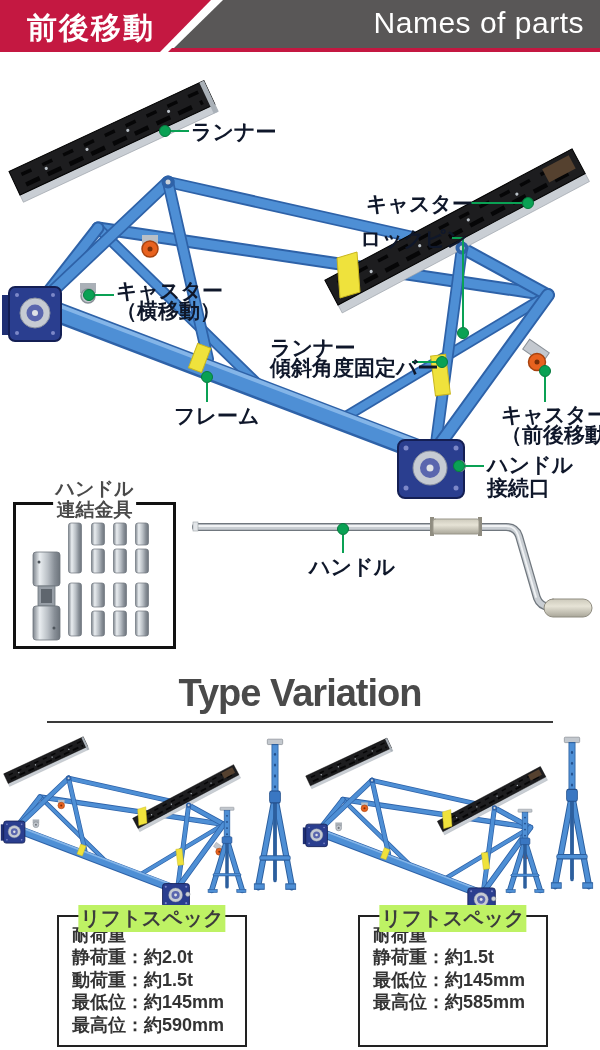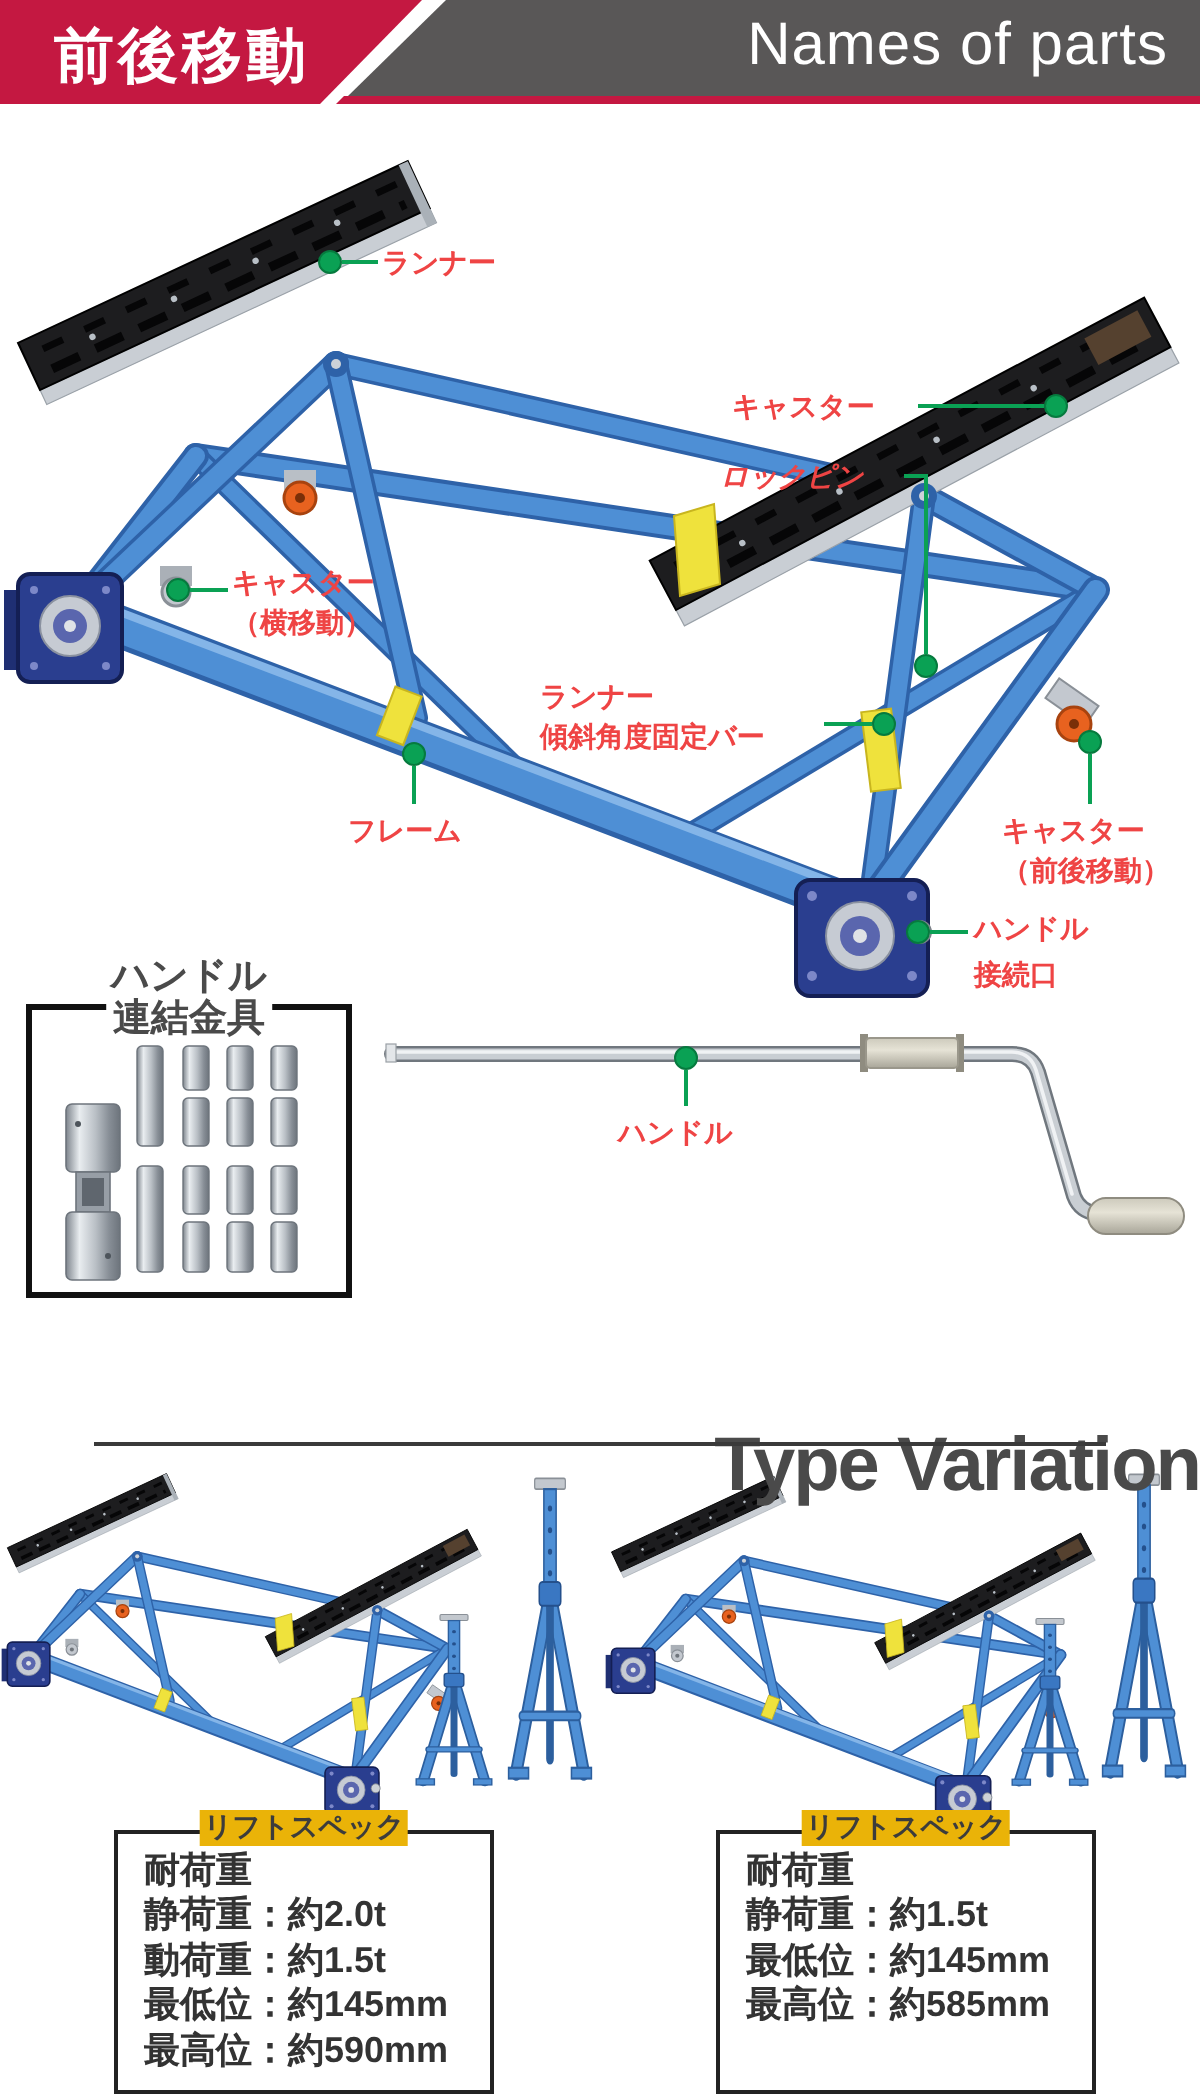--- a/index.html
+++ b/index.html
@@ -11,39 +11,39 @@
   .hdr{position:absolute;left:0;top:0;width:600px;height:53px;z-index:3;}
   .hdr-red{position:absolute;left:0;top:0;width:600px;height:52px;background:#C41841;
            clip-path:polygon(0 0,211px 0,160px 52px,0 52px);}
   .hdr-gray{position:absolute;left:0;top:0;width:600px;height:48px;background:#595757;
             clip-path:polygon(223px 0,600px 0,600px 48px,174px 48px);}
   .hdr-strip{position:absolute;left:0;top:48px;width:600px;height:4px;background:#C41841;
              clip-path:polygon(172px 0,600px 0,600px 4px,168px 4px);}
   .hdr-jp{position:absolute;left:27px;top:8px;font-size:30px;font-weight:800;color:#fff;letter-spacing:2px;}
   .hdr-en{position:absolute;right:16px;top:6px;font-size:30px;font-weight:400;color:#fff;letter-spacing:0.5px;}
   
-  .lbl{position:absolute;font-weight:700;color:#ef4444;font-size:14px;line-height:21px;
+  .lbl{position:absolute;font-weight:700;color:#0f172a;font-size:21px;line-height:21px;
        white-space:nowrap;z-index:4;}
   .lbl.two{line-height:20px;}
   
   .jbox{position:absolute;left:13px;top:502px;width:157px;height:141px;border:3px solid #111;
         background:transparent;z-index:2;}
   .jbox-legend{position:absolute;top:-27px;left:50%;transform:translateX(-50%);background:#fff;
                padding:0 3px;text-align:center;font-size:19px;line-height:21px;font-weight:700;
                color:#4a4a4a;white-space:nowrap;z-index:3;}
   
-  .tv-title{position:absolute;left:0;top:672px;width:600px;text-align:right;font-size:38px;
-            font-weight:800;color:#4a4a4a;letter-spacing:-1px;z-index:3;margin-top:40px;}
+  .tv-title{position:absolute;left:0;top:672px;width:600px;text-align:center;font-size:38px;
+            font-weight:800;color:#4a4a4a;letter-spacing:-1px;z-index:3;}
   .tv-rule{position:absolute;left:47px;top:721px;width:506px;height:2px;background:#3a3a3a;z-index:3;}
   
   .spec{position:absolute;top:915px;width:186px;height:128px;border:2px solid #222;background:#fff;z-index:3;}
   .spec.left{left:57px;}
   .spec.right{left:358px;}
-  .spec-title{position:absolute;top:-12px;left:50%;transform:translateX(-50%);background:#eab308;
-              padding:0 2px;font-size:14px;font-weight:700;color:#3c3c3c;white-space:nowrap;}
+  .spec-title{position:absolute;top:-12px;left:50%;transform:translateX(-50%);background:#bef264;
+              padding:0 2px;font-size:20px;font-weight:700;color:#3c3c3c;white-space:nowrap;}
   .spec-rows{padding:7px 0 0 13px;font-size:18px;font-weight:700;color:#333;line-height:22.4px;
              white-space:nowrap;}
 </style>
 </head>
 <body>
 
 <div class="page">
 
   <svg class="art" viewBox="0 0 600 1050" aria-hidden="true">
     <defs>
@@ -269,21 +269,21 @@
   <div class="hdr">
     <div class="hdr-gray"></div>
     <div class="hdr-strip"></div>
     <div class="hdr-red"></div>
     <div class="hdr-jp">前後移動</div>
     <div class="hdr-en">Names of parts</div>
   </div>
 
   <div class="lbl" style="left:191px;top:121px;">ランナー</div>
   <div class="lbl" style="left:366px;top:193px;">キャスター</div>
-  <div class="lbl" style="left:360px;top:228px;font-style:italic;">ロックピン</div>
+  <div class="lbl" style="left:360px;top:228px;">ロックピン</div>
   <div class="lbl two" style="left:116px;top:281px;">
     <div>キャスター</div>
     <div>（横移動）</div>
   </div>
   <div class="lbl two" style="left:270px;top:338px;">
     <div>ランナー</div>
     <div>傾斜角度固定バー</div>
   </div>
   <div class="lbl" style="left:174px;top:405px;">フレーム</div>
   <div class="lbl two" style="left:501px;top:405px;">

